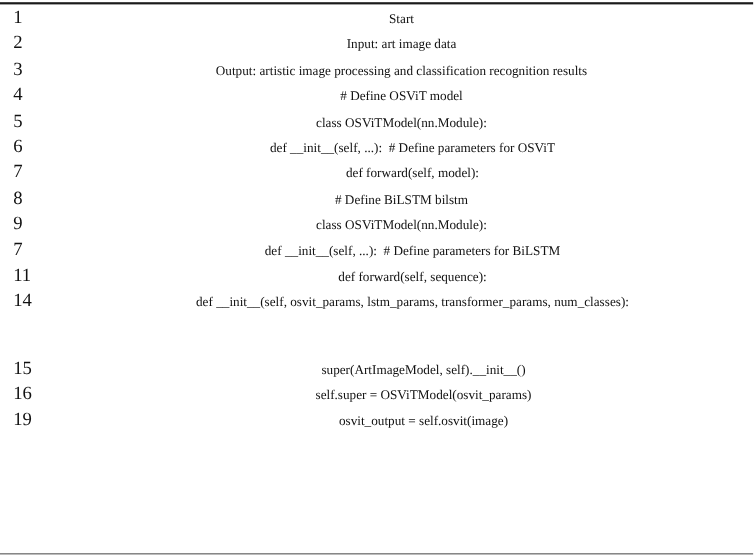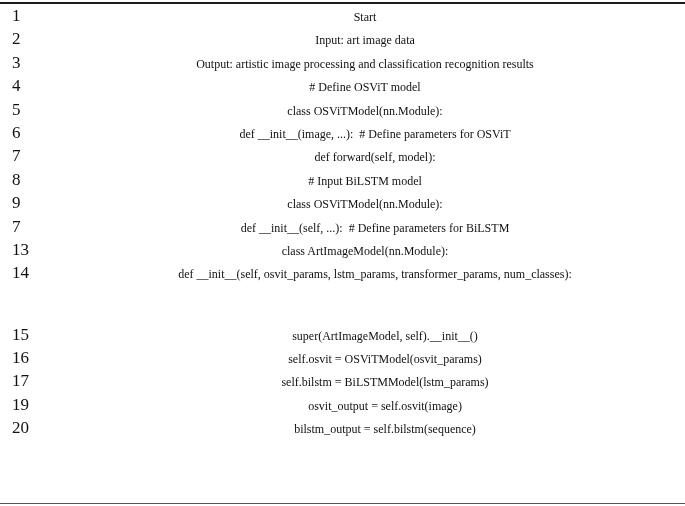--- a/index.html
+++ b/index.html
@@ -84,29 +84,27 @@
 <div id="algorithm-figure">
 
   <div class="rule-top"></div>
 
   <div class="listing" id="listing">
       <div class="code-line"><span class="line-no">1</span><span class="line-code indent-0">Start</span></div>
       <div class="code-line"><span class="line-no">2</span><span class="line-code indent-0">Input: art image data</span></div>
       <div class="code-line"><span class="line-no">3</span><span class="line-code indent-0">Output: artistic image processing and classification recognition results</span></div>
       <div class="code-line"><span class="line-no">4</span><span class="line-code indent-0"># Define OSViT model</span></div>
       <div class="code-line"><span class="line-no">5</span><span class="line-code indent-0">class OSViTModel(nn.Module):</span></div>
-      <div class="code-line"><span class="line-no">6</span><span class="line-code indent-1">def __init__(image, ...):  # Define parameters for OSViT</span></div>
+      <div class="code-line"><span class="line-no">6</span><span class="line-code indent-1">def __init__(self, ...):  # Define parameters for OSViT</span></div>
       <div class="code-line"><span class="line-no">7</span><span class="line-code indent-1">def forward(self, model):</span></div>
-      <div class="code-line"><span class="line-no">8</span><span class="line-code indent-0"># Input BiLSTM model</span></div>
+      <div class="code-line"><span class="line-no">8</span><span class="line-code indent-0"># Define BiLSTM bilstm</span></div>
       <div class="code-line"><span class="line-no">9</span><span class="line-code indent-0">class OSViTModel(nn.Module):</span></div>
       <div class="code-line"><span class="line-no">7</span><span class="line-code indent-1">def __init__(self, ...):  # Define parameters for BiLSTM</span></div>
-      <div class="code-line"><span class="line-no">13</span><span class="line-code indent-0">class ArtImageModel(nn.Module):</span></div>
+      <div class="code-line"><span class="line-no">11</span><span class="line-code indent-1">def forward(self, sequence):</span></div>
       <div class="code-line"><span class="line-no">14</span><span class="line-code indent-1">def __init__(self, osvit_params, lstm_params, transformer_params, num_classes):</span></div>
       <div class="code-line"><span class="line-no">15</span><span class="line-code indent-2">super(ArtImageModel, self).__init__()</span></div>
-      <div class="code-line"><span class="line-no">16</span><span class="line-code indent-2">self.osvit = OSViTModel(osvit_params)</span></div>
-      <div class="code-line"><span class="line-no">17</span><span class="line-code indent-2">self.bilstm = BiLSTMModel(lstm_params)</span></div>
+      <div class="code-line"><span class="line-no">16</span><span class="line-code indent-2">self.super = OSViTModel(osvit_params)</span></div>
       <div class="code-line"><span class="line-no">19</span><span class="line-code indent-2">osvit_output = self.osvit(image)</span></div>
-      <div class="code-line"><span class="line-no">20</span><span class="line-code indent-2">bilstm_output = self.bilstm(sequence)</span></div>
     </div>
 
   <div class="rule-bottom"></div>
 
 </div>
 
 </body></html>

